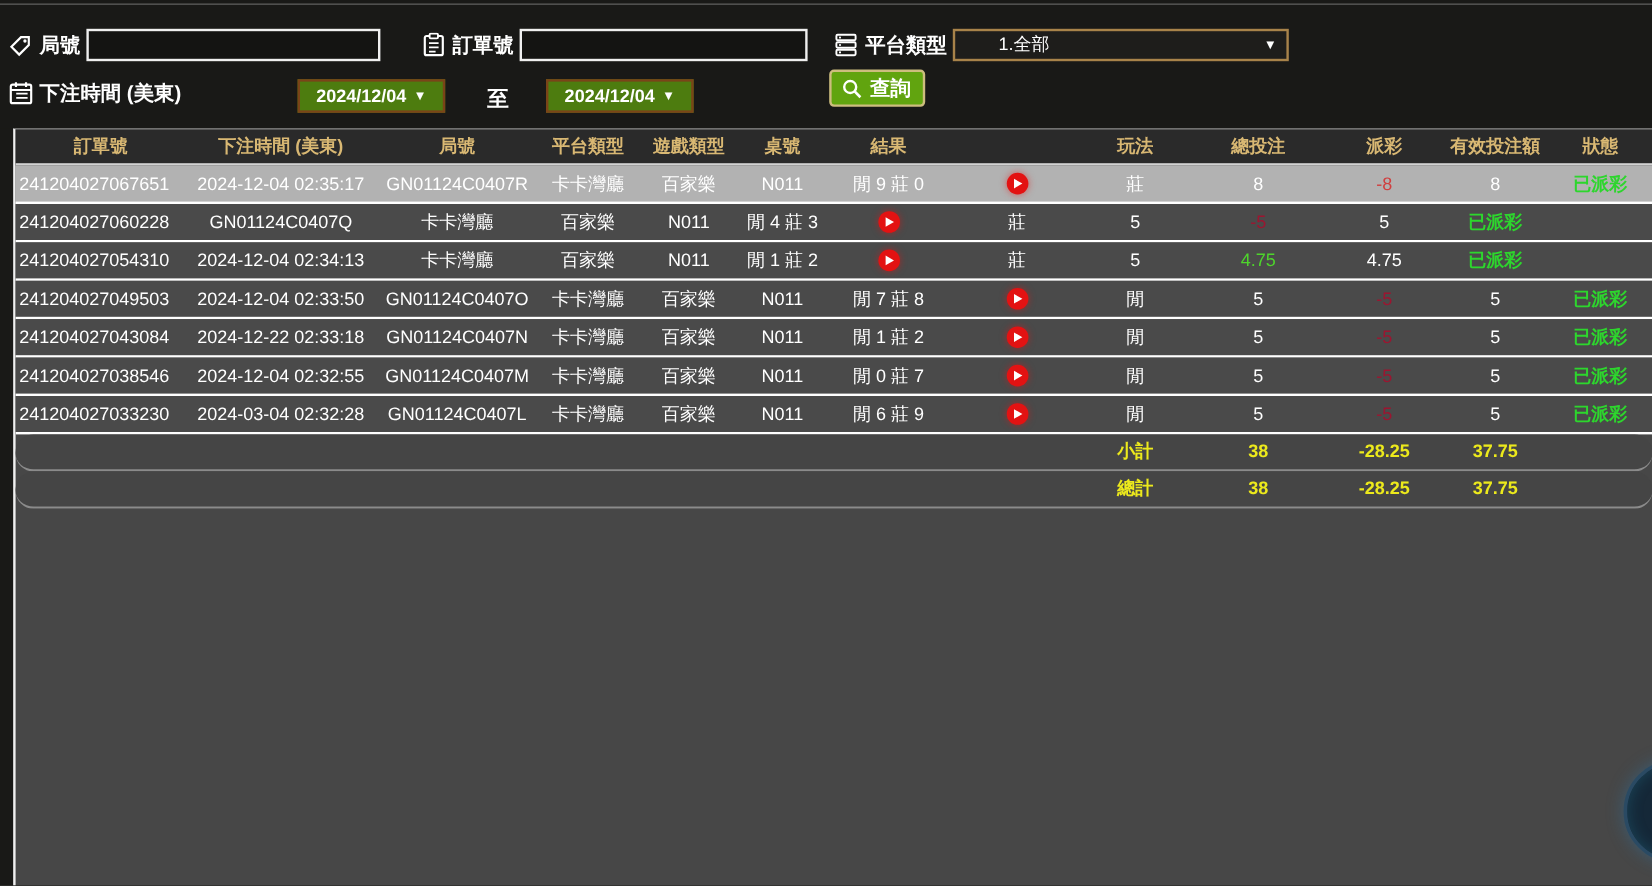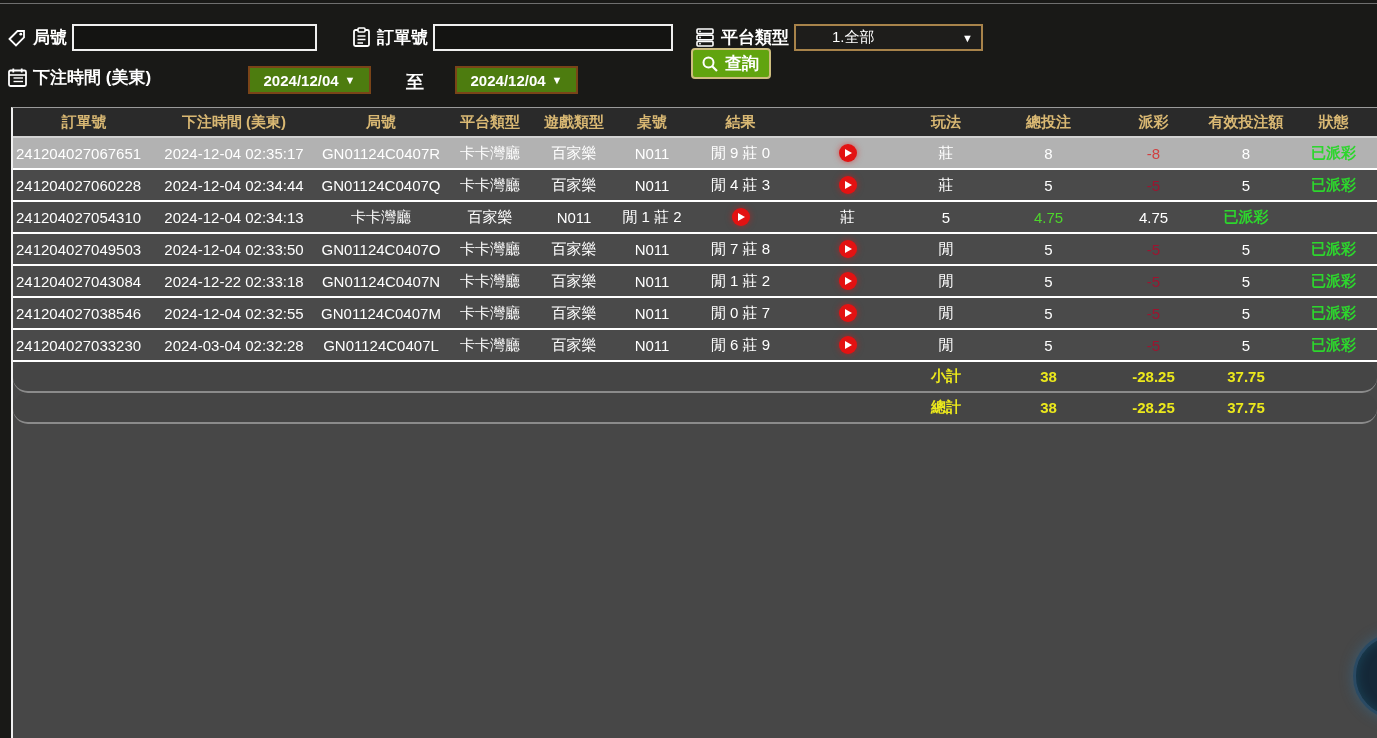--- a/index.html
+++ b/index.html
@@ -116,21 +116,21 @@
       <svg width="20" height="21" viewBox="0 0 20 21">
           <rect x="2" y="2" width="16" height="4.6" rx="1" fill="none" stroke="#fff" stroke-width="1.6"></rect>
           <rect x="2" y="8.2" width="16" height="4.6" rx="1" fill="none" stroke="#fff" stroke-width="1.6"></rect>
           <rect x="2" y="14.4" width="16" height="4.6" rx="1" fill="none" stroke="#fff" stroke-width="1.6"></rect>
           <circle cx="5" cy="4.3" r="0.9" fill="#fff"></circle>
           <circle cx="5" cy="10.5" r="0.9" fill="#fff"></circle>
           <circle cx="5" cy="16.7" r="0.9" fill="#fff"></circle>
         </svg>
     </span>
     <span class="flabel">平台類型</span>
-    <div class="selectbox" style="width:189px;padding-left:36px;">
+    <div class="selectbox" style="width:280px;padding-left:36px;">
       <span>1.全部</span>
       <span class="arrow-down">▼</span>
     </div>
   </div>
 
   <div class="fgroup" style="left:6px; top:62px;">
     <span class="ficon">
       <svg width="21" height="21" viewBox="0 0 21 21">
           <rect x="2" y="3.5" width="17" height="15.5" rx="1.5" fill="none" stroke="#fff" stroke-width="1.8"></rect>
           <line x1="6.3" y1="1.5" x2="6.3" y2="5.5" stroke="#fff" stroke-width="1.8"></line>
@@ -148,21 +148,21 @@
     <span class="arrow-down">▼</span>
   </div>
 
   <span class="to-label" style="position:absolute; left:406px; top:66px;">至</span>
 
   <div class="datebtn" style="position:absolute; left:455px; top:62px; width:123px;">
     <span>2024/12/04</span>
     <span class="arrow-down">▼</span>
   </div>
 
-  <div class="search-btn" style="position:absolute; left:691px; top:44px;">
+  <div class="search-btn" style="position:absolute; left:691px; top:54px;">
     <span class="ficon">
       <svg width="18" height="18" viewBox="0 0 18 18">
           <circle cx="7.5" cy="7.5" r="5" fill="none" stroke="#fff" stroke-width="2"></circle>
           <line x1="11.2" y1="11.2" x2="16" y2="16" stroke="#fff" stroke-width="2.2"></line>
         </svg>
     </span>
     <span>查詢</span>
   </div>
 </div>
 
@@ -197,21 +197,20 @@
           </span>
         </span>
         <span class="cell c8">莊</span>
         <span class="cell c9">8</span>
         <span class="cell c10" style="color: rgb(208, 64, 64);">-8</span>
         <span class="cell c11">8</span>
         <span class="cell c12 status">已派彩</span>
       </div>
       <div class="grid data-row">
         <span class="cell c0">241204027060228</span>
-        <span class="cell c1">2024-12-04 02:34:44</span>
         <span class="cell c2">GN01124C0407Q</span>
         <span class="cell c3">卡卡灣廳</span>
         <span class="cell c4">百家樂</span>
         <span class="cell c5">N011</span>
         <span class="cell c6">閒 4 莊 3</span>
         <span class="cell c7">
           <span class="play-btn">
             <span class="tri"></span>
           </span>
         </span>

